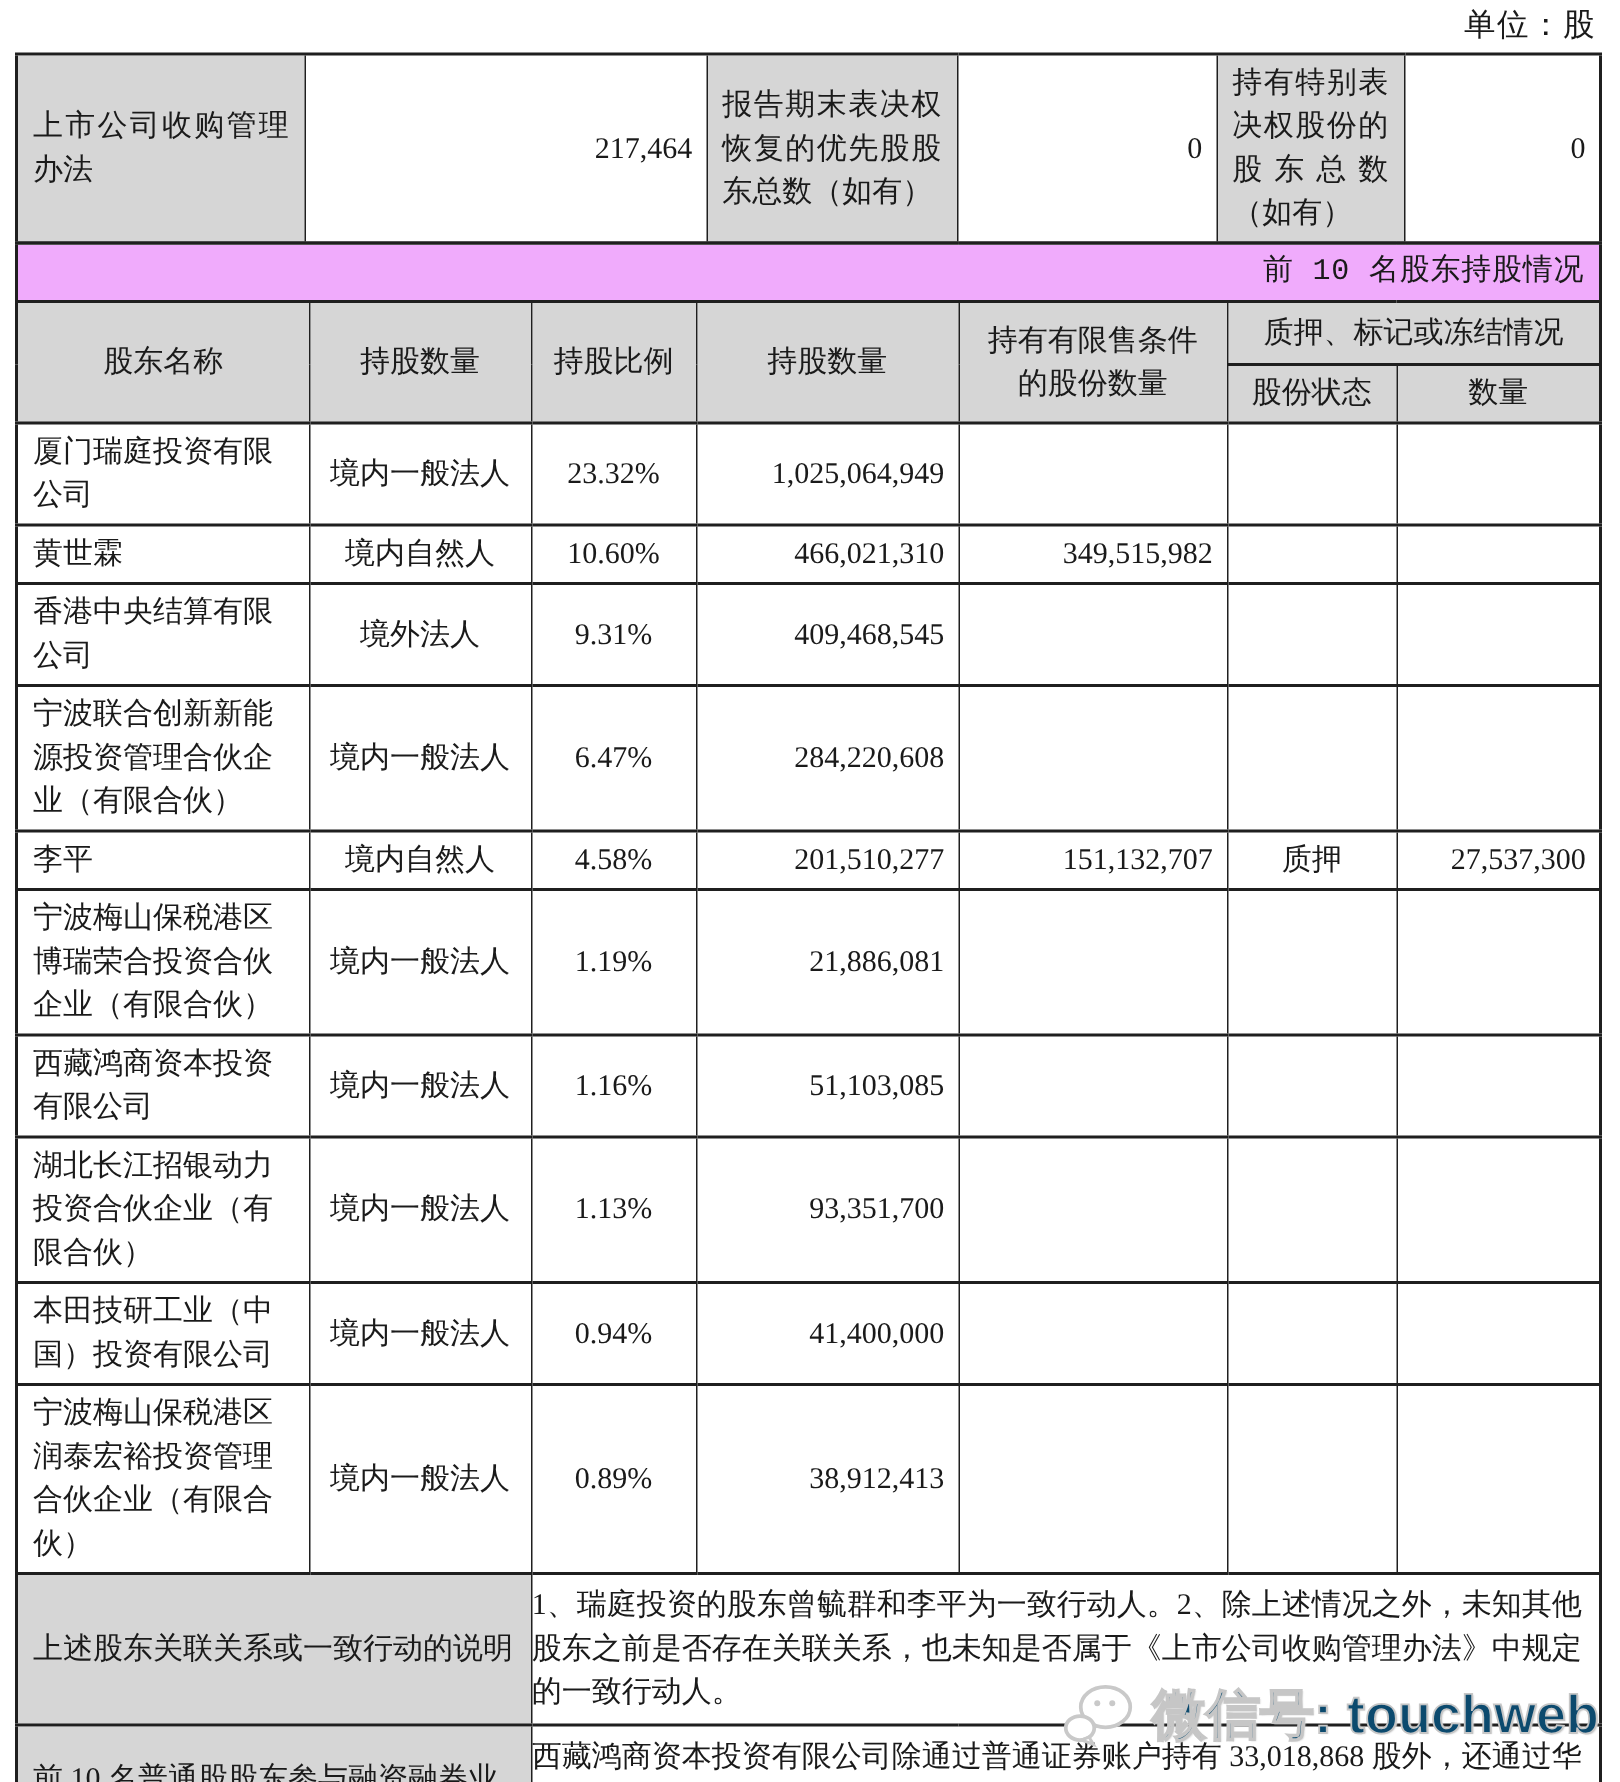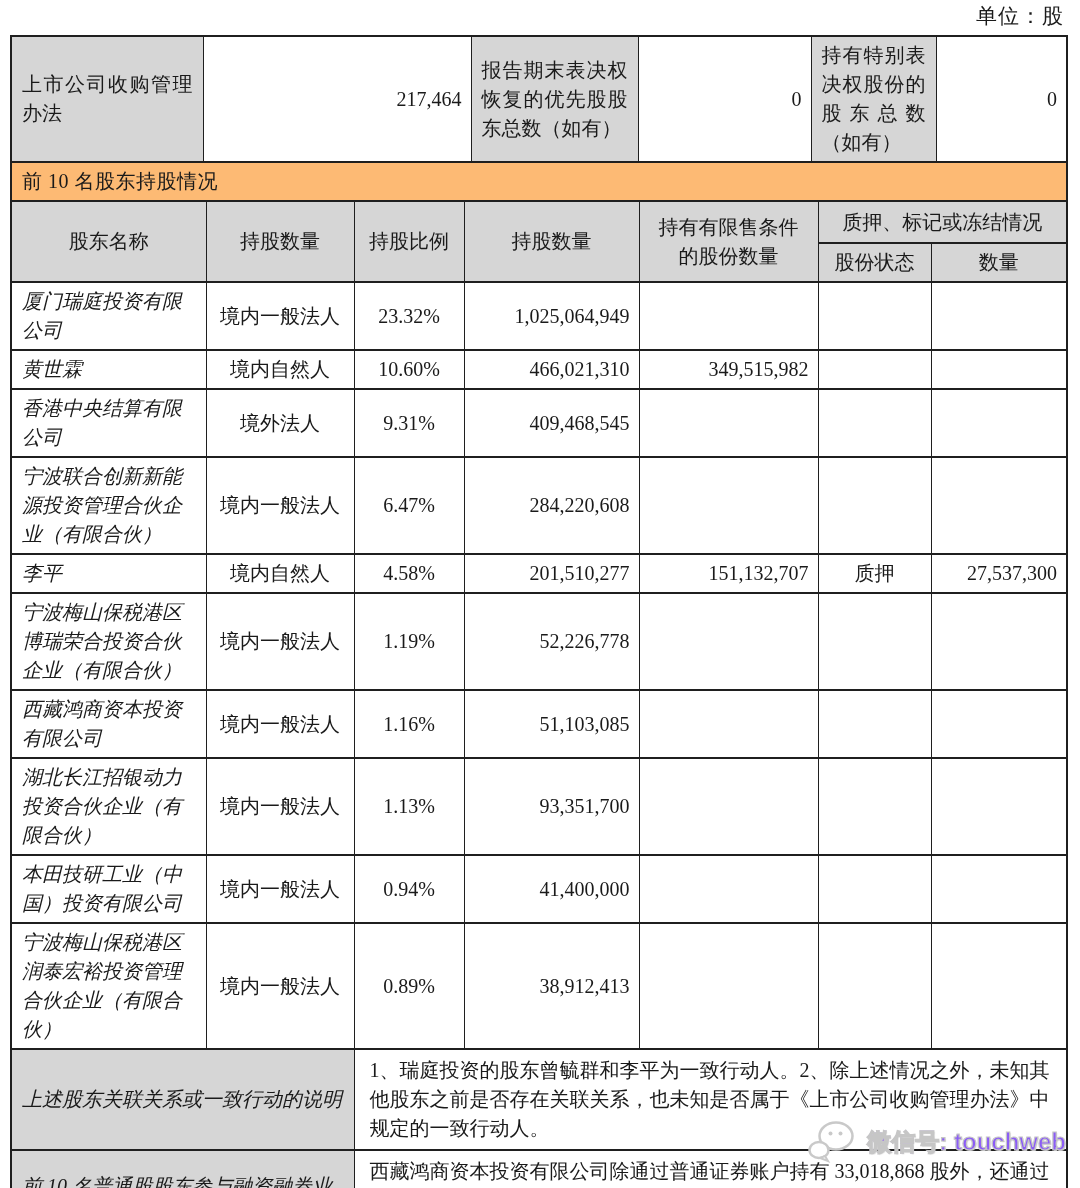--- a/index.html
+++ b/index.html
@@ -26,29 +26,29 @@
     vertical-align:middle;
     font-size:20px; font-weight:normal;
     line-height:1.45;
     padding:4px 10px;
     overflow:hidden;
   }
   .gray{ background:#d6d6d6; }
   .jus{ text-align:justify; text-justify:inter-ideograph; }
   .num{ text-align:right; padding-right:9px; font-variant-numeric:tabular-nums;margin-top:24px; }
   .ctr{ text-align:center; }
-  .lft{ text-align:left;font-style:italic; }
-  .section-title{ text-align:left; background:#fdba74; letter-spacing:.5px; }
-  .note-text{ text-align:left; padding:6px 15px; }
+  .lft{ text-align:left; }
+  .section-title{ text-align:right; background:#f0abfc; letter-spacing:.5px;font-family:Liberation Mono, monospace; }
+  .note-text{ text-align:left; padding:6px 0; }
   .watermark{
     position:absolute; top:1119px; right:14px;
     display:flex; align-items:center; gap:8px;
     font-family:"Liberation Sans","DejaVu Sans",sans-serif;
-    font-size:24px; font-weight:bold;
-    color:#8b5cf6;
+    font-size:36px; font-weight:bold;
+    color:#0c4a6e;
     -webkit-text-stroke:1.2px #c6c6c6;
     text-shadow:1px 1px 1px #d9d9d9;
     white-space:nowrap;
   }
   .watermark svg{ flex:0 0 auto; }
 </style>
 </head>
 <body>
 
 <div class="unit-label">单位：股</div>
@@ -145,21 +145,21 @@
       <td class="ctr">4.58%</td>
       <td class="num">201,510,277</td>
       <td class="num">151,132,707</td>
       <td class="ctr">质押</td>
       <td class="num">27,537,300</td>
     </tr>
     <tr style="height:90px">
       <td class="lft">宁波梅山保税港区博瑞荣合投资合伙企业（有限合伙）</td>
       <td class="ctr">境内一般法人</td>
       <td class="ctr">1.19%</td>
-      <td class="num">52,226,778</td>
+      <td class="num">21,886,081</td>
       <td class="num"></td>
       <td class="ctr"></td>
       <td class="num"></td>
     </tr>
     <tr style="height:60px">
       <td class="lft">西藏鸿商资本投资有限公司</td>
       <td class="ctr">境内一般法人</td>
       <td class="ctr">1.16%</td>
       <td class="num">51,103,085</td>
       <td class="num"></td>

